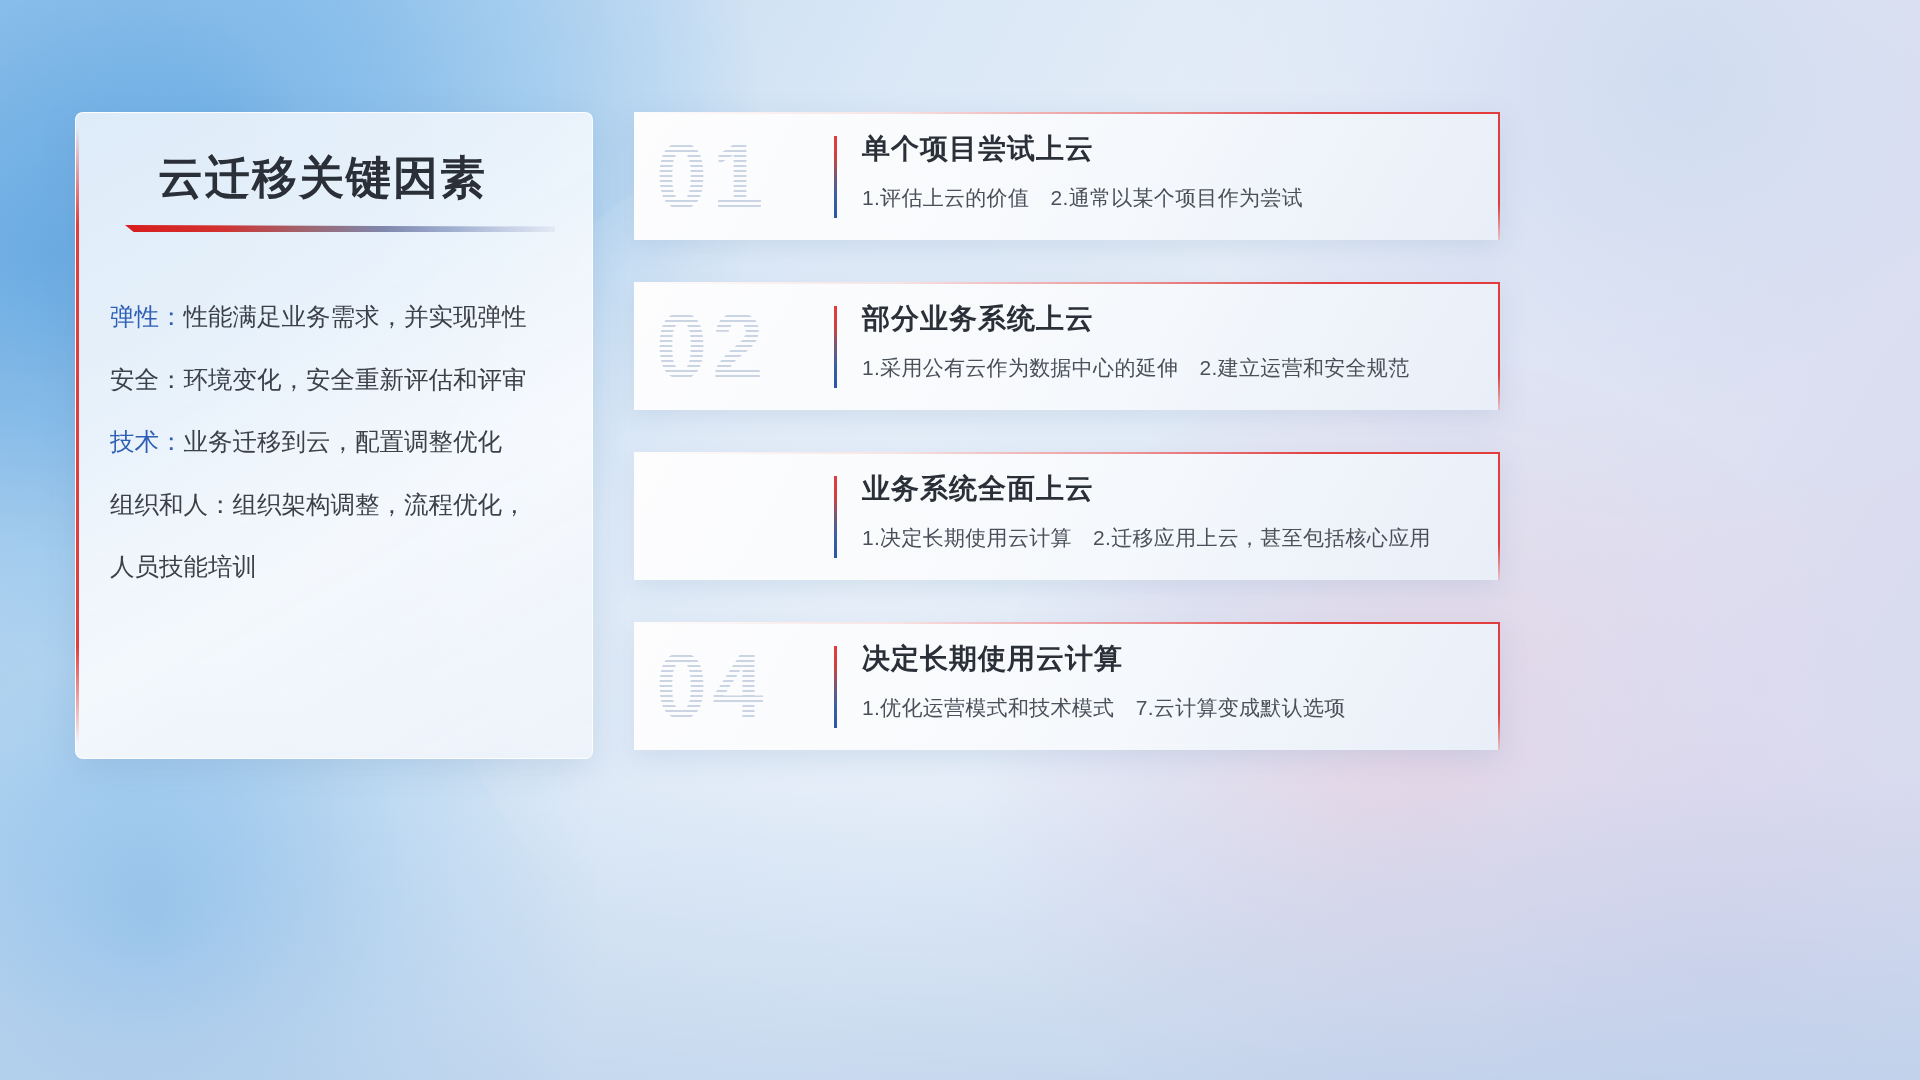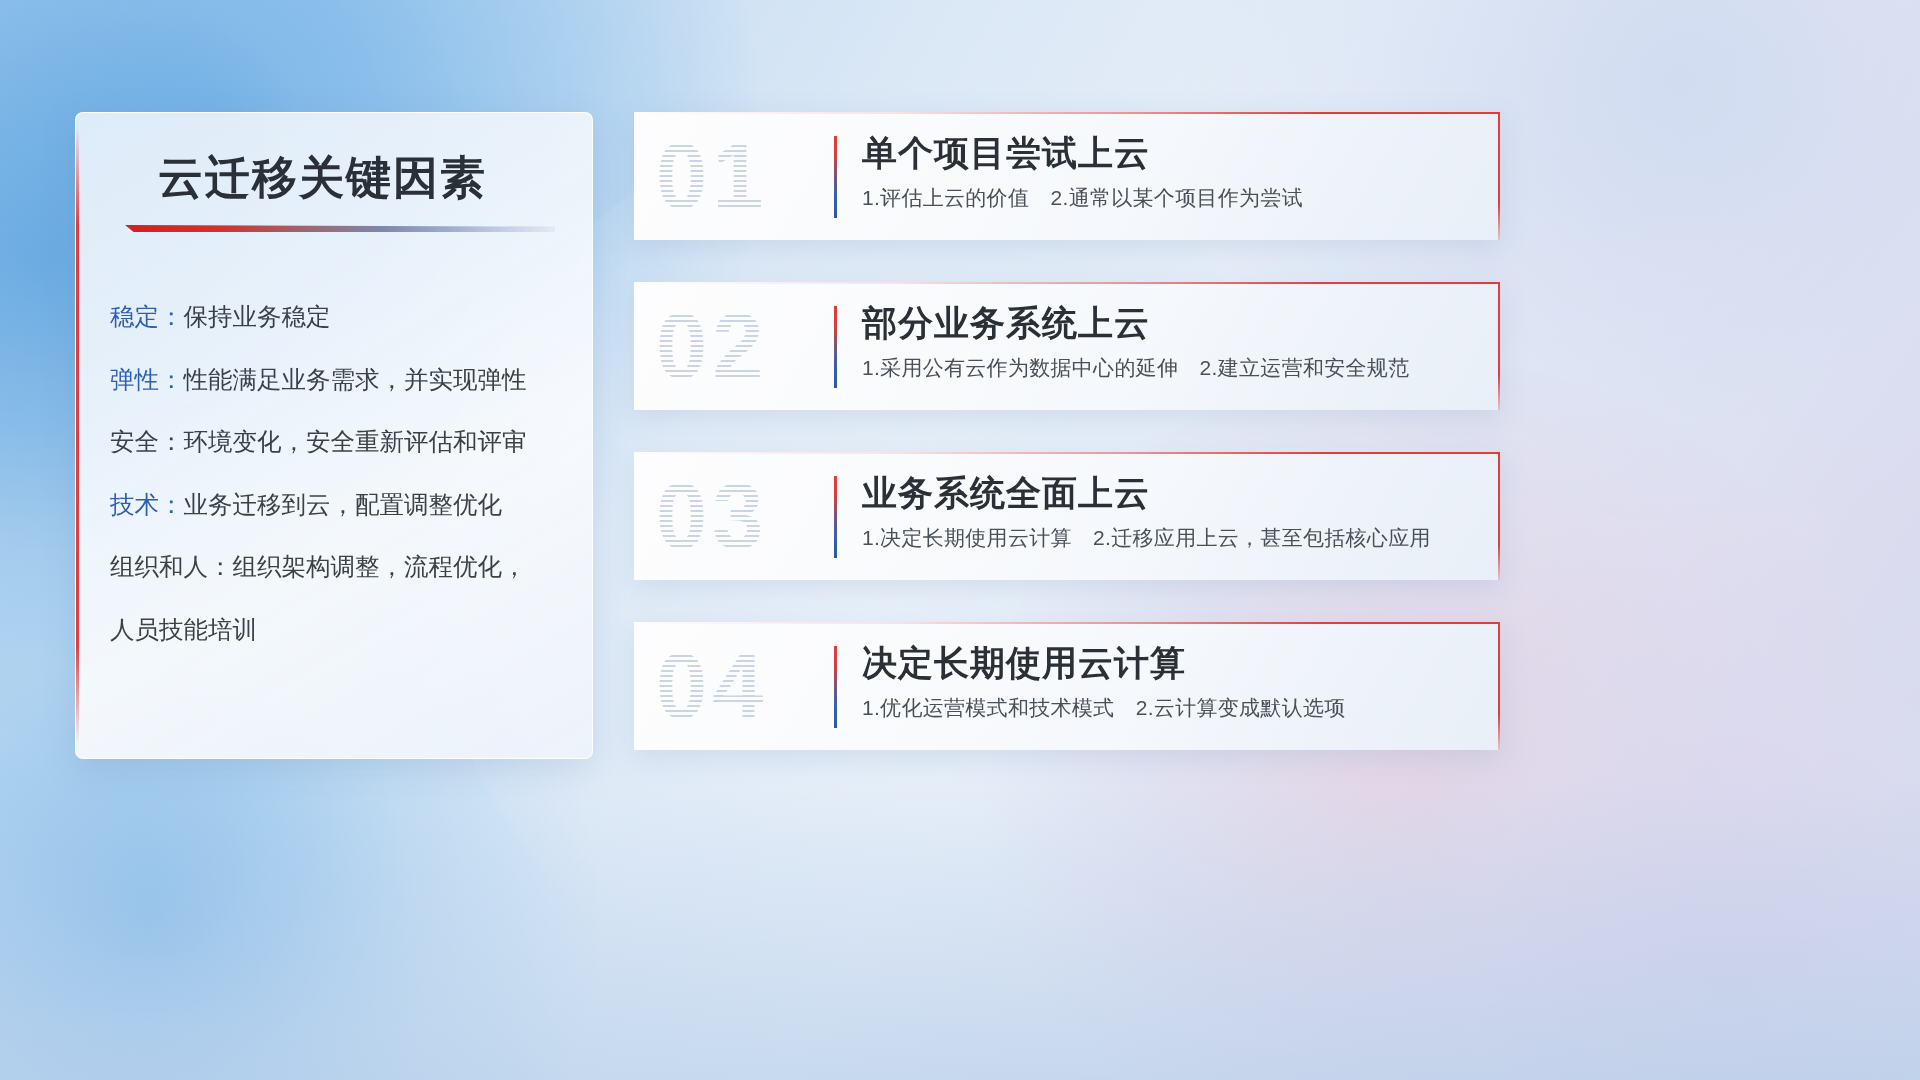--- a/index.html
+++ b/index.html
@@ -87,21 +87,21 @@
     -webkit-mask-image:repeating-linear-gradient(180deg,#000 0px,#000 2px,transparent 2px,transparent 5px);
     mask-image:repeating-linear-gradient(180deg,#000 0px,#000 2px,transparent 2px,transparent 5px);
     opacity:.95;
   }
   .rc-bar{
     position:absolute;left:200px;top:24px;width:2.5px;height:82px;
     background:linear-gradient(180deg,#e23c3c 0%,#d0403f 26%,#6a5a7d 52%,#3a5ea8 74%,#2b56a4 100%);
   }
   .rc-title{
     position:absolute;left:228px;top:18px;
-    font-size:35px;font-weight:700;color:#2b3038;letter-spacing:1px;white-space:nowrap;
+    font-size:28px;font-weight:700;color:#2b3038;letter-spacing:1px;white-space:nowrap;
     font-family:"Liberation Sans","DejaVu Sans",sans-serif;
   }
   .rc-desc{
     position:absolute;left:228px;top:72px;
     font-size:21px;color:#4a5059;letter-spacing:.3px;white-space:nowrap;
     font-family:"Liberation Sans","DejaVu Sans",sans-serif;
   }
 </style>
 </head>
 <body>
@@ -117,23 +117,20 @@
   <div class="bgl bg-br"></div>
   <div class="bgl bg-bot"></div>
 </div>
 
 <div id="left-card">
   <div class="lc-redline"></div>
   <div id="lc-title">云迁移关键因素</div>
   <div id="lc-underline"></div>
 
   <div id="lc-list">
-    <div class="lc-row">
-      <span class="lc-key">稳定：</span><span class="lc-val">保持业务稳定</span>
-    </div>
     <div class="lc-row">
       <span class="lc-key">弹性：</span><span class="lc-val">性能满足业务需求，并实现弹性</span>
     </div>
     <div class="lc-row">
       <span class="lc-key dark">安全：</span><span class="lc-val">环境变化，安全重新评估和评审</span>
     </div>
     <div class="lc-row">
       <span class="lc-key">技术：</span><span class="lc-val">业务迁移到云，配置调整优化</span>
     </div>
     <div class="lc-row">
@@ -161,28 +158,27 @@
     <div class="rc-right"></div>
     <div class="rc-num">02</div>
     <div class="rc-bar"></div>
     <div class="rc-title">部分业务系统上云</div>
     <div class="rc-desc">1.采用公有云作为数据中心的延伸　2.建立运营和安全规范</div>
   </div>
 
   <div class="rcard">
     <div class="rc-top"></div>
     <div class="rc-right"></div>
-    <div class="rc-num">03</div>
     <div class="rc-bar"></div>
     <div class="rc-title">业务系统全面上云</div>
     <div class="rc-desc">1.决定长期使用云计算　2.迁移应用上云，甚至包括核心应用</div>
   </div>
 
   <div class="rcard">
     <div class="rc-top"></div>
     <div class="rc-right"></div>
     <div class="rc-num">04</div>
     <div class="rc-bar"></div>
     <div class="rc-title">决定长期使用云计算</div>
-    <div class="rc-desc">1.优化运营模式和技术模式　2.云计算变成默认选项</div>
+    <div class="rc-desc">1.优化运营模式和技术模式　7.云计算变成默认选项</div>
   </div>
 
 </div>
 
 </body></html>

